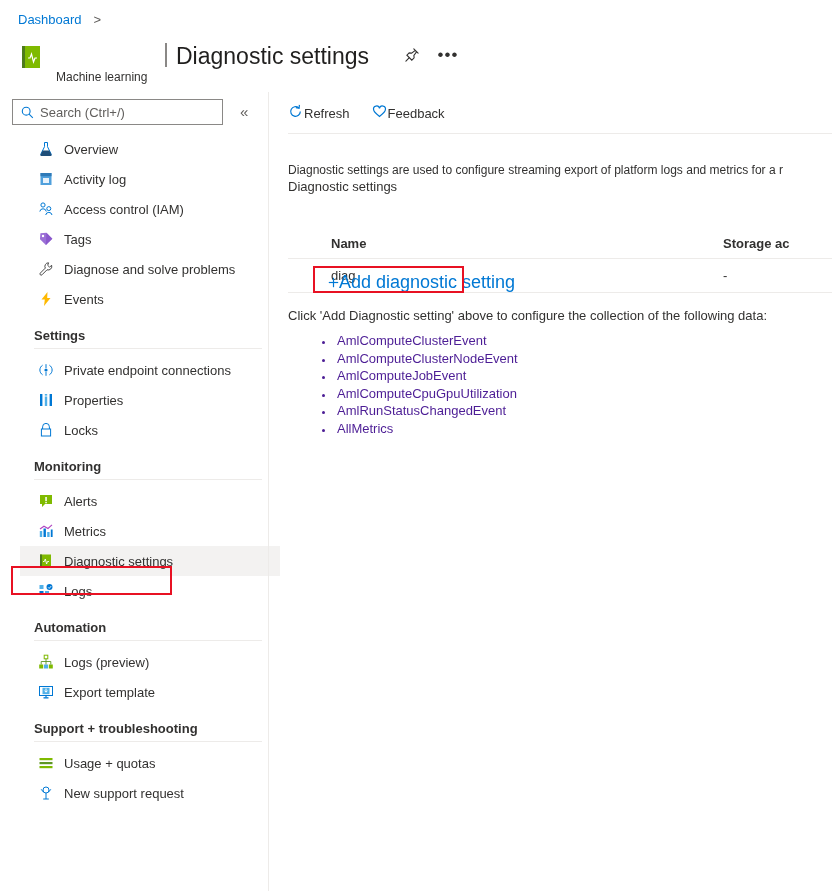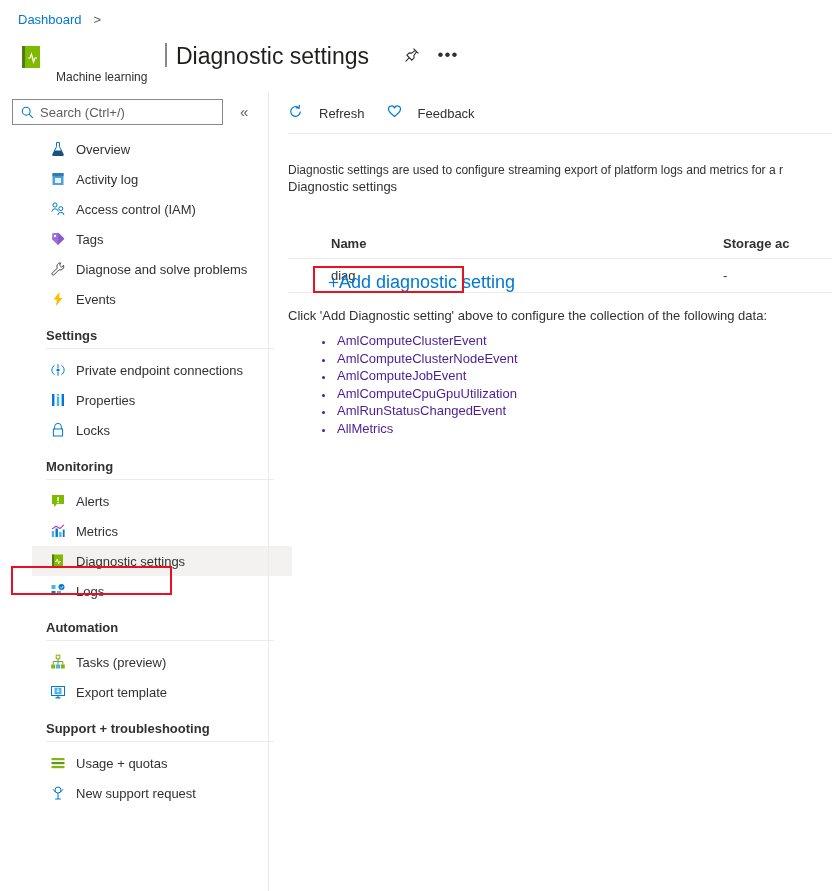--- a/index.html
+++ b/index.html
@@ -121,21 +121,21 @@
     top: 103px;
     color: #605e5c;
     font-size: 15px;
     cursor: pointer;
     line-height: 18px;
   }
 
   
   .nav {
     position: absolute;
-    left: 12px;
+    left: 0;
     top: 134px;
     width: 268px;
     padding-left: 16px;
   }
   .nav-item {
     height: 30px;
     display: flex;
     align-items: center;
     padding-left: 22px;
     box-sizing: border-box;
@@ -211,21 +211,21 @@
   }
   .cmdbar {
     display: flex;
     align-items: center;
     gap: 22px;
     height: 26px;
   }
   .cmd-btn {
     display: flex;
     align-items: center;
-    gap: 16px;
+    gap: 1px;
     cursor: pointer;
     font-size: 13px;
     color: #323130;
   }
   .cmdbar-rule {
     position: absolute;
     left: 0;
     top: 33px;
     width: 544px;
     height: 1px;
@@ -530,21 +530,21 @@
   <div class="nav-item">
     <span class="nav-icon">
       <svg width="16" height="16" viewBox="0 0 16 16">
         <rect x="6.2" y="1.2" width="3.6" height="3.6" fill="none" stroke="#7fba00" stroke-width="1"></rect>
         <rect x="1.2" y="10.5" width="4" height="4" fill="#7fba00"></rect>
         <rect x="6" y="10.5" width="4" height="4" fill="#50b0e8"></rect>
         <rect x="10.8" y="10.5" width="4" height="4" fill="#7fba00"></rect>
         <path d="M8 4.8 V7.5 M3.2 10.5 V7.5 H12.8 V10.5 M8 7.5 V10.5" fill="none" stroke="#5e9624" stroke-width="0.9"></path>
       </svg>
     </span>
-    <span class="nav-label">Tasks (preview)</span>
+    <span class="nav-label">Logs (preview)</span>
   </div>
 
   <div class="nav-item">
     <span class="nav-icon">
       <svg width="16" height="16" viewBox="0 0 16 16">
         <rect x="1.5" y="2.5" width="13" height="9" fill="none" stroke="#0078d4" stroke-width="1"></rect>
         <rect x="4.5" y="3.8" width="7" height="6.4" fill="#50b0e8"></rect>
         <path d="M8 4.5 v3.6 M6.5 6.6 l1.5 1.6 l1.5 -1.6" fill="none" stroke="#ffffff" stroke-width="1"></path>
         <rect x="5.5" y="13.2" width="5" height="1.3" fill="#0078d4"></rect>
         <rect x="7.4" y="11.5" width="1.2" height="2" fill="#0078d4"></rect>

